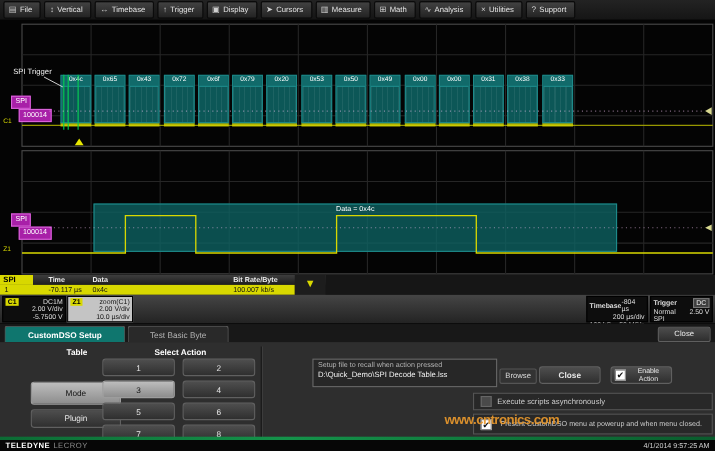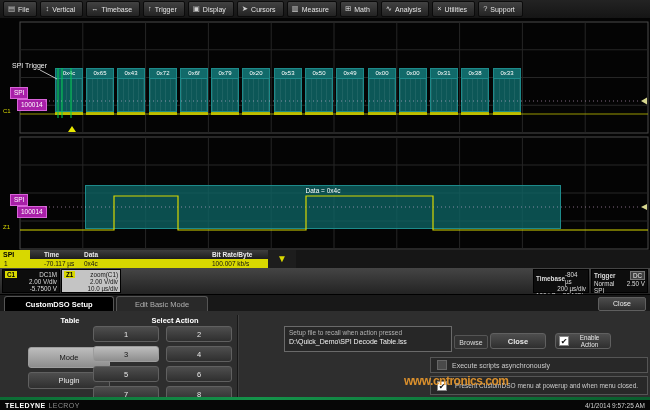--- a/index.html
+++ b/index.html
@@ -46,21 +46,21 @@
   .desc-line{display:flex;justify-content:space-between;align-items:center;}
   .chip{display:inline-block;background:#d8d800;color:#000;font-weight:bold;padding:0 2px;height:7px;line-height:7px;}
   .desc-z1{background:#c4c4c4;color:#141414;}
   .b{font-weight:bold;}
   .dc-chip{display:inline-block;background:#3f3f3f;border:1px solid #777;color:#eee;padding:0 2px;height:7px;line-height:7px;}
   
   .dialog{position:absolute;left:0;top:294px;width:650px;height:108px;background:#2e2e2e;border-top:1px solid #000;box-sizing:border-box;}
   .tabbar{position:absolute;left:0;top:0;width:650px;height:16px;background:#181818;}
   .tab{position:absolute;top:1px;height:15px;line-height:15px;text-align:center;font-size:7.5px;
        border:1px solid #555;border-bottom:none;border-radius:3px 3px 0 0;box-sizing:border-box;}
-  .tab-active{left:4px;width:110px;background:#000000;color:#fff;font-weight:bold;}
+  .tab-active{left:4px;width:110px;background:#0f766e;color:#fff;font-weight:bold;}
   .tab-idle{left:116px;width:92px;background:#292929;color:#b2b2b2;}
   .close-btn{position:absolute;right:4px;top:2px;width:46px;height:12px;line-height:11px;text-align:center;
              background:linear-gradient(#4c4c4c,#2e2e2e);border:1px solid #5f5f5f;border-radius:2px;color:#eee;font-size:7px;}
   .dlg-header{position:absolute;color:#fff;font-weight:bold;font-size:7.5px;text-align:center;}
   .dlg-btn{position:absolute;background:linear-gradient(#4e4e4e,#2f2f2f);border:1px solid #606060;border-radius:3px;
            color:#e8e8e8;font-size:7.5px;text-align:center;box-sizing:border-box;display:flex;align-items:center;justify-content:center;}
   .sel{background:linear-gradient(#bdbdbd,#8d8d8d);color:#141414;border-color:#9d9d9d;}
   .vdivider{position:absolute;left:237px;top:20px;height:84px;width:0;border-left:1px solid #171717;border-right:1px solid #3f3f3f;}
   .setup-box{position:absolute;left:284px;top:31px;width:168px;height:26px;border:1px solid #6a6a6a;
              background:#272727;padding:2px 4px;box-sizing:border-box;}
@@ -325,35 +325,35 @@
         </div>
       <div class="desc-line">
           <span>SPI</span>
         </div>
     </div>
   </div>
 
   <div class="dialog">
     <div class="tabbar">
       <div class="tab tab-active">CustomDSO Setup</div>
-      <div class="tab tab-idle">Edit Basic Mode</div>
+      <div class="tab tab-idle">Test Basic Byte</div>
       <div class="close-btn">Close</div>
     </div>
 
     <div class="dlg-header" style="left:30px;top:21px;width:80px;">Table</div>
     <div class="dlg-btn sel" style="left:28px;top:52px;width:82px;height:21px;">
         <span>Mode</span>
       </div>
     <div class="dlg-btn" style="left:28px;top:77px;width:82px;height:17px;">
         <span>Plugin</span>
       </div>
 
     <div class="vdivider"></div>
 
-    <div class="dlg-header" style="left:106px;top:21px;width:138px;text-align:center;">Select Action</div>
+    <div class="dlg-header" style="left:95px;top:21px;width:138px;text-align:center;">Select Action</div>
     <div class="dlg-btn" style="left:93px;top:31px;width:66px;height:16px;">
         <span>1</span>
       </div>
     <div class="dlg-btn" style="left:166px;top:31px;width:66px;height:16px;">
         <span>2</span>
       </div>
     <div class="dlg-btn sel" style="left:93px;top:51px;width:66px;height:16px;">
         <span>3</span>
       </div>
     <div class="dlg-btn" style="left:166px;top:51px;width:66px;height:16px;">

